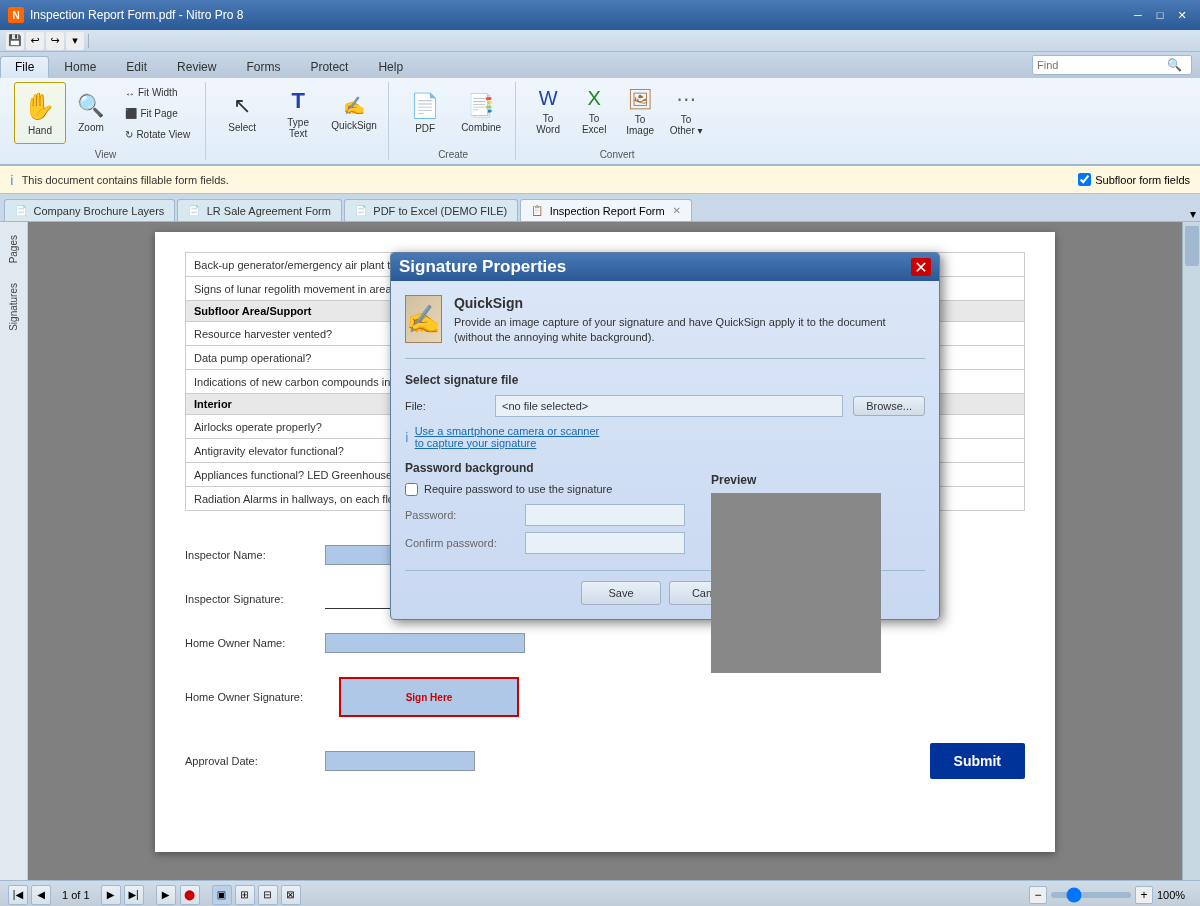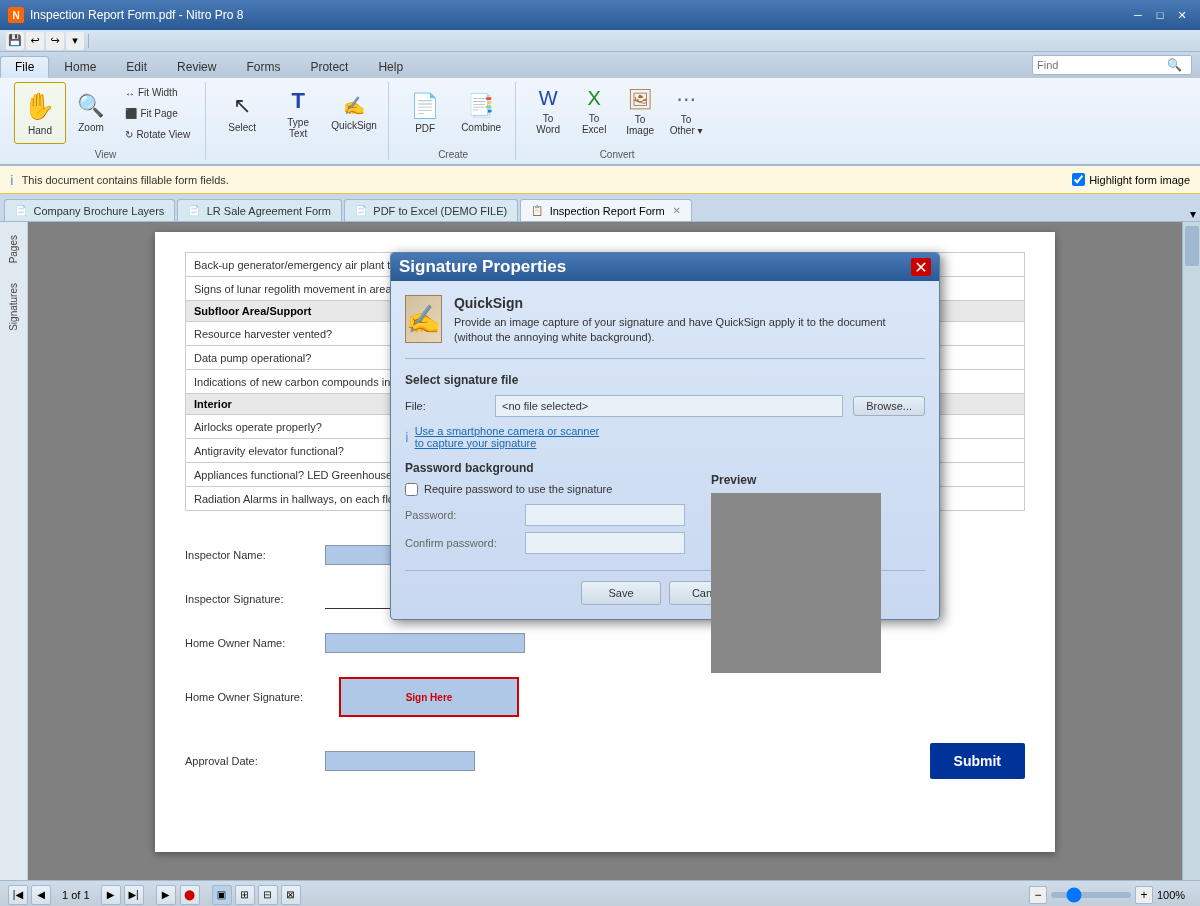--- a/index.html
+++ b/index.html
@@ -597,21 +597,21 @@
       <div class="ribbon-group-label">Convert</div>
     </div>
   </div>
 </div>
 
 <div class="info-bar">
   <span class="info-icon">ℹ</span>
   <span class="info-text">This document contains fillable form fields.</span>
   <div class="highlight-check">
     <input type="checkbox" checked="" style="">
-    <span>Highlight form image</span>
+    <span>Subfloor form fields</span>
   </div>
 </div>
 
 <div class="tab-bar">
   <div class="doc-tab">
     <span class="doc-tab-icon">📄</span>
     <span>Company Brochure Layers</span>
   </div>
   <div class="doc-tab">
     <span class="doc-tab-icon">📄</span>

